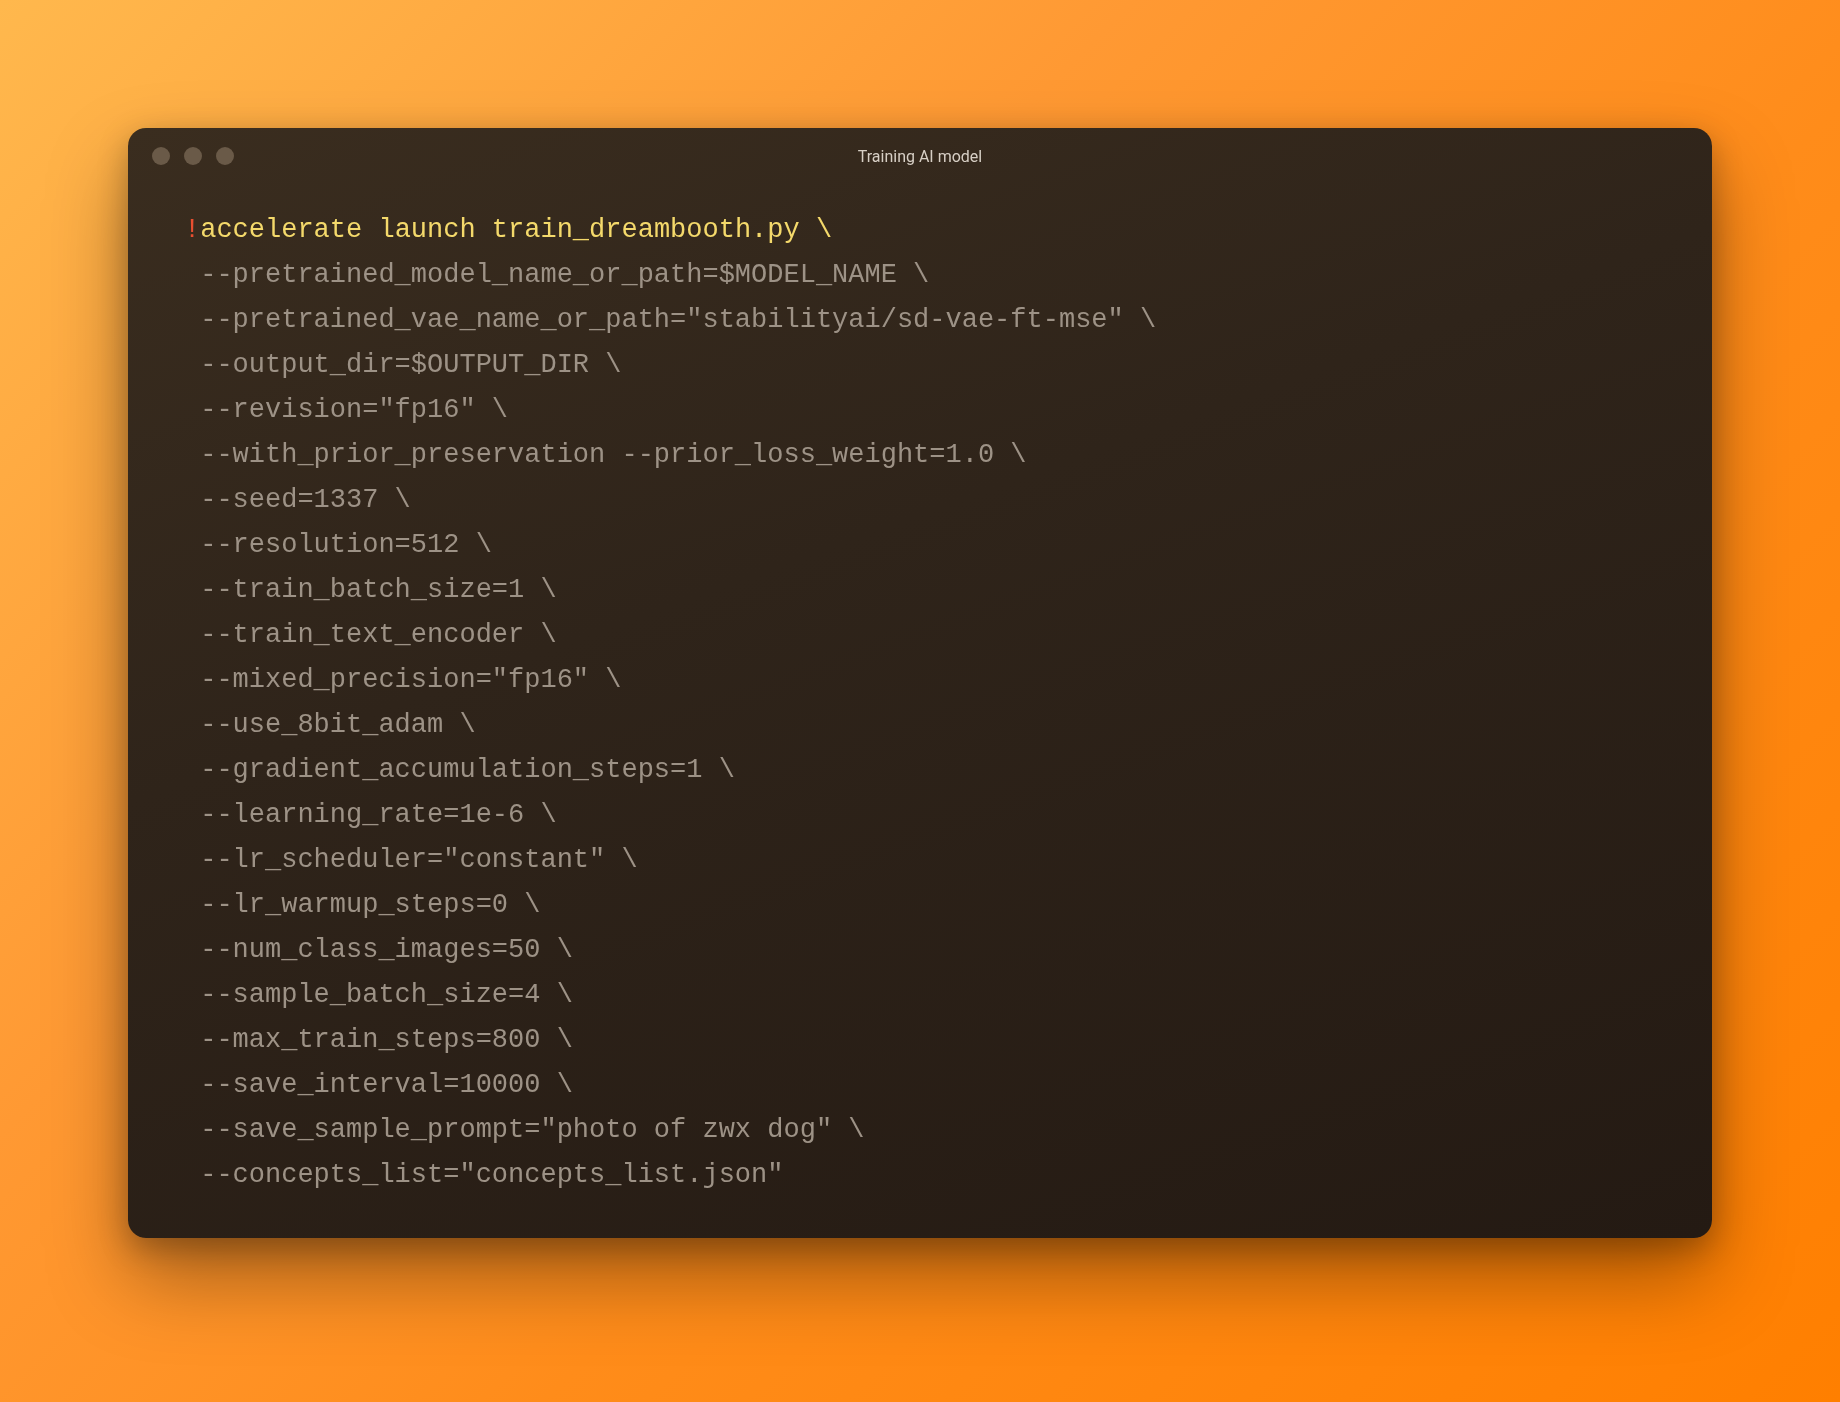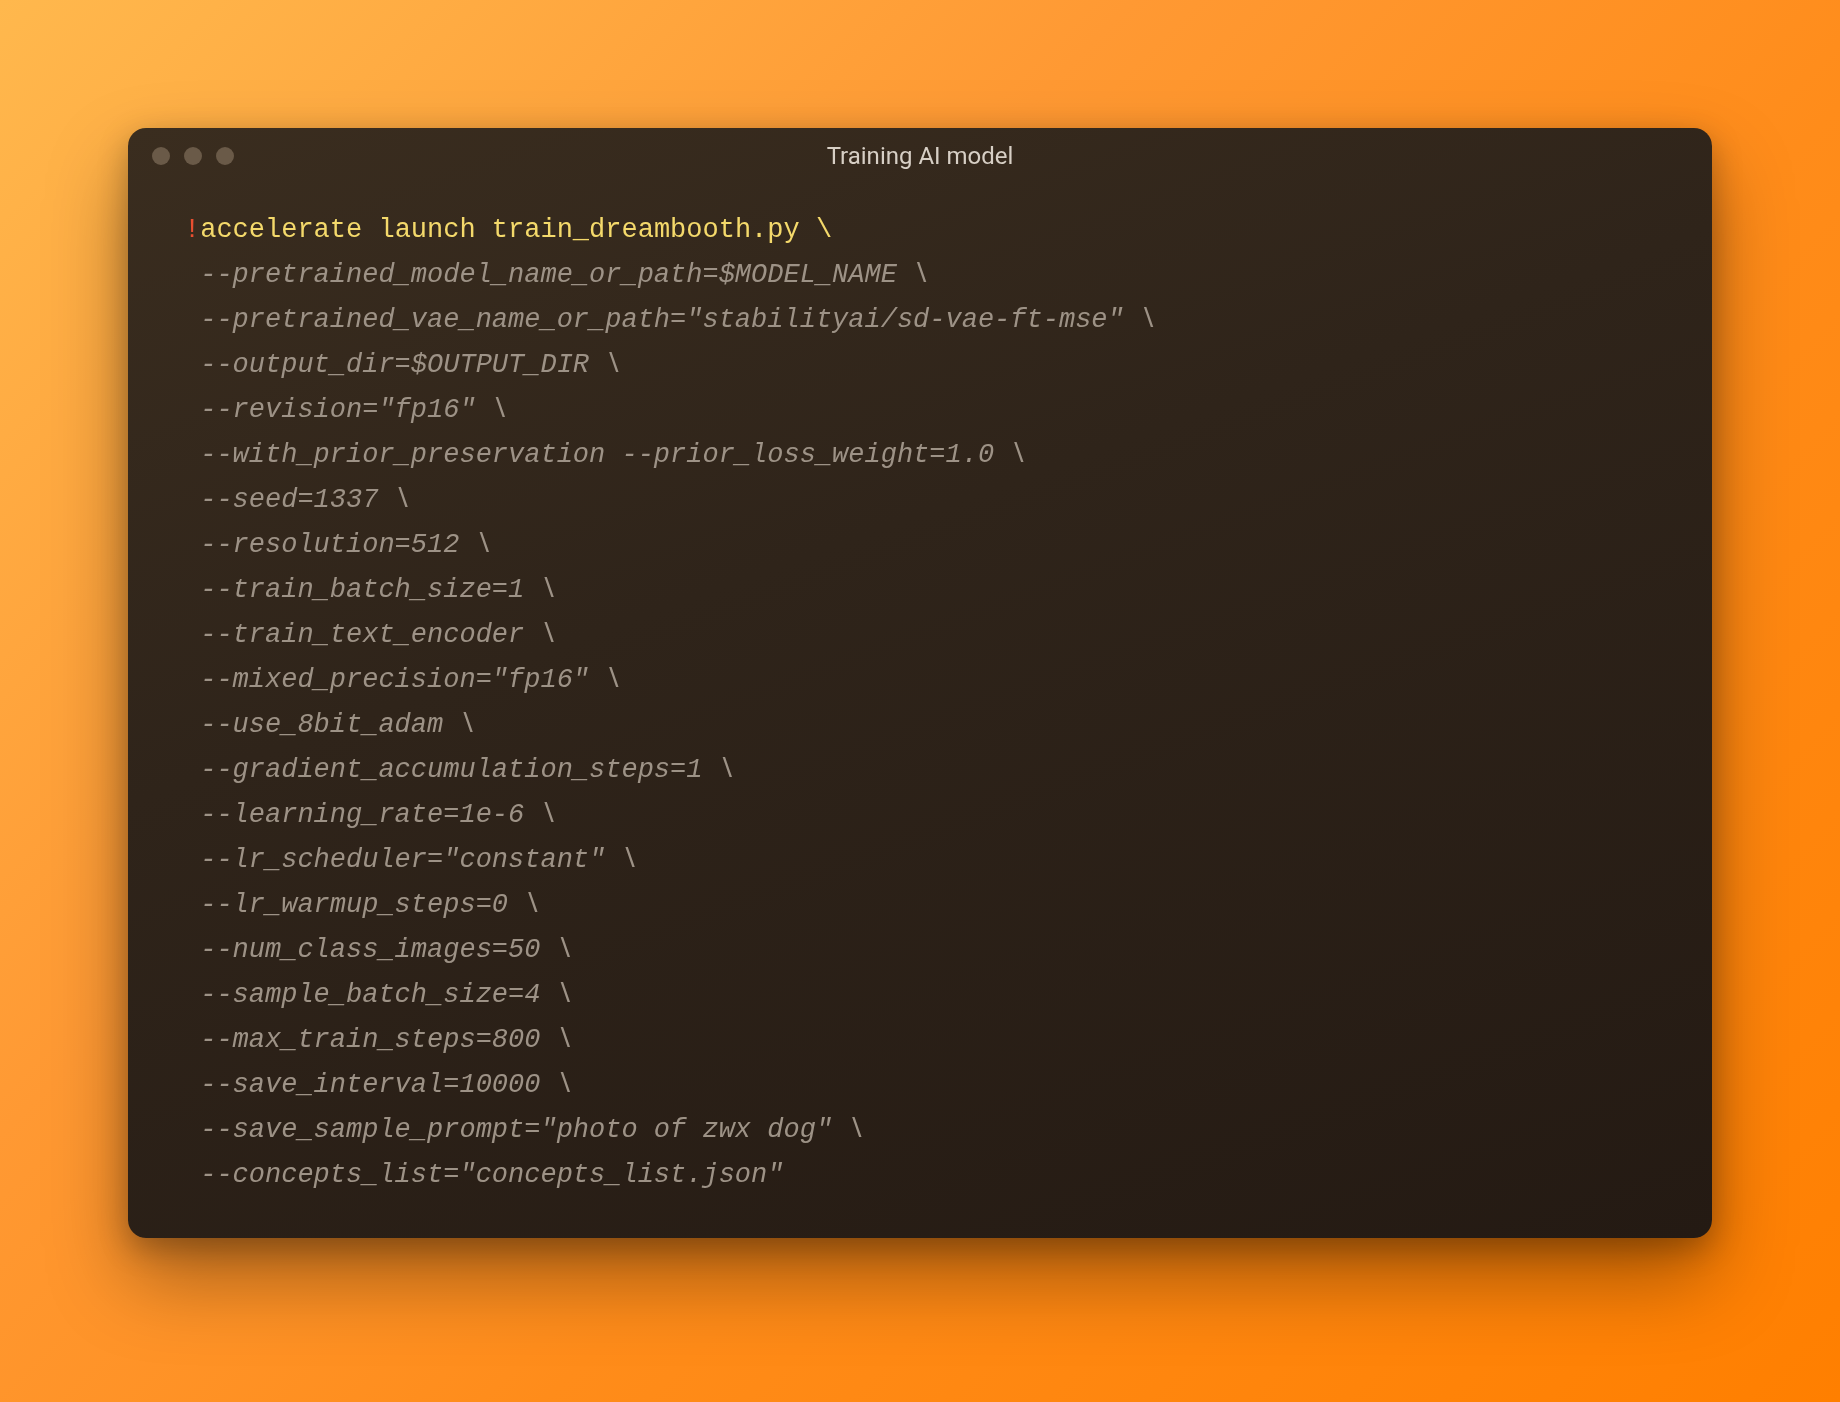--- a/index.html
+++ b/index.html
@@ -43,35 +43,35 @@
     height: 18px;
     border-radius: 50%;
     background: #6a5a48;
   }
   .title {
     position: absolute;
     left: 0; right: 0;
     text-align: center;
     color: #d7cfc5;
     font-family: -apple-system, BlinkMacSystemFont, "Segoe UI", Roboto, Helvetica, Arial, sans-serif;
-    font-size: 24px;
+    font-size: 16px;
     font-weight: 400;
     pointer-events: none;
   }
   .code {
     padding: 24px 56px 0 56px;
     font-size: 27px;
     line-height: 45px;
     white-space: pre;
     color: #9d9286;
   }
   .bang  { color: #e84f30; }
   .cmd   { color: #f4d96b; margin-top: 43px; }
   .cont  { color: #f4d96b; }
-  .arg   { color: #9d9286; font-style: italic; }
+  .arg   { color: #9d9286; }
   .indent { display:inline-block; width: 1ch; }
 </style>
 </head>
 <body>
 
 <div class="frame">
   <div class="titlebar">
     <div class="traffic-lights">
       <div class="dot"></div>
       <div class="dot"></div>

